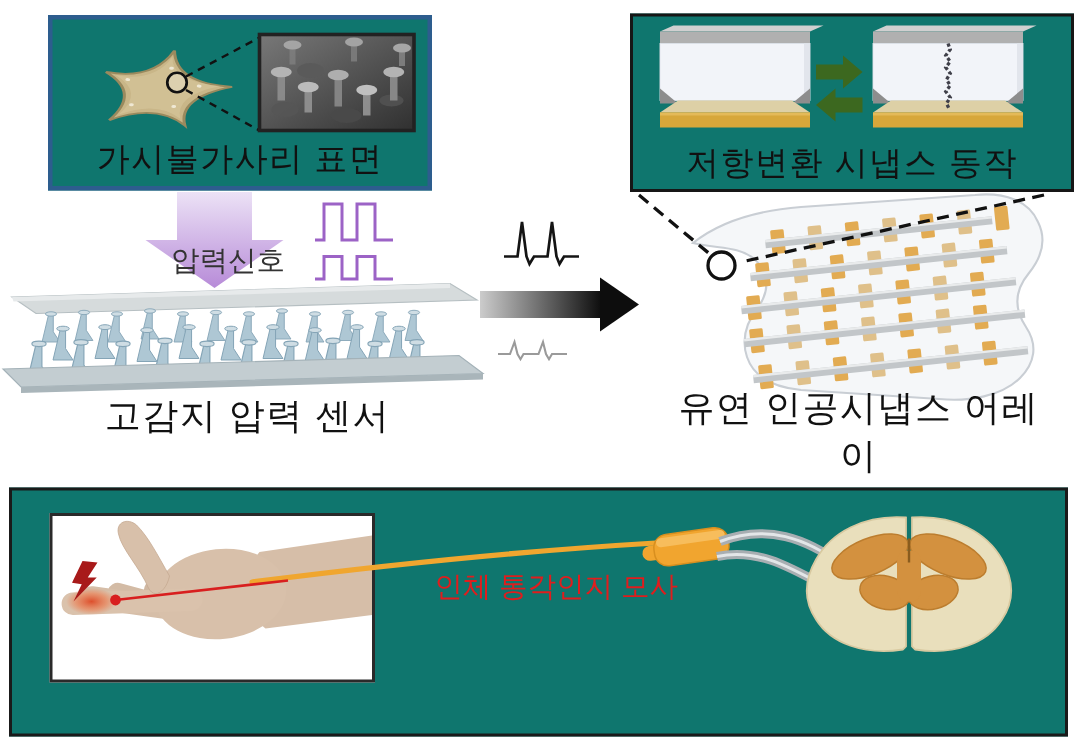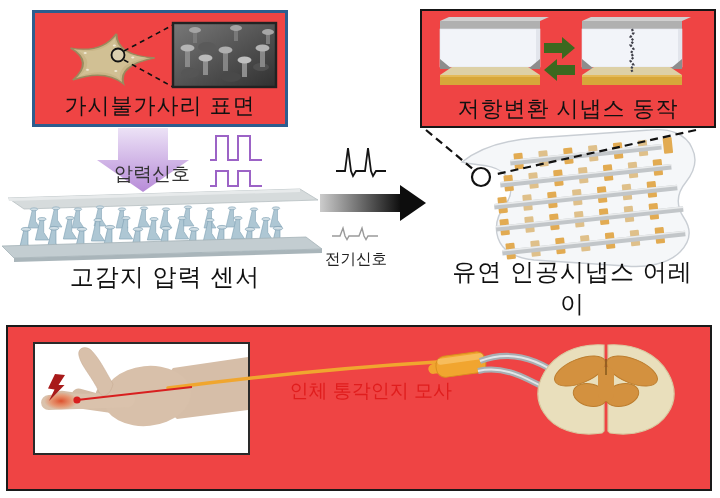--- a/index.html
+++ b/index.html
@@ -1,20 +1,20 @@
 <!DOCTYPE html>
 <html><head>
 <meta charset="utf-8">
 <style>
   html,body{margin:0;padding:0;background:#fff;}
   #page{position:relative;width:720px;height:498px;background:#ffffff;overflow:hidden;
         font-family:"Liberation Sans","DejaVu Sans",sans-serif;}
   .abs{position:absolute;}
   .caption{color:#111;text-align:center;letter-spacing:1px;}
-  .box{box-sizing:border-box;background:#ef4444;}
+  .box{box-sizing:border-box;background:#0f766e;}
   #starfish-box{left:32px;top:10px;width:256px;height:117px;border:3px solid #2d5d8e;}
   #synapse-box{left:420px;top:9px;width:296px;height:119px;border:2.5px solid #161616;}
   #bottom-box{left:6px;top:325px;width:706px;height:166px;border:2.5px solid #1a1a1a;}
   #hand-box{left:33px;top:342px;width:217px;height:113px;border:2px solid #2a2a2a;background:#fff;}
   .lbl-lg{font-size:24px;}
   .lbl-md{font-size:22px;}
   .lbl-sm{font-size:19px;color:#333;}
   #sensor-label{left:35px;top:261px;width:260px;text-align:center;}
   #array-label{left:440px;top:256px;width:265px;}
   #nerve-label{left:460px;top:452px;width:235px;}
@@ -157,21 +157,20 @@
           <stop offset="1" stop-color="#0d0d0d"></stop>
       </linearGradient>
     </defs>
     <polyline points="18,31 27,31 30,8 33,31 35,36 38,31 47,31 50,8 53,31 55,36 58,31 68,31" fill="none" stroke="#141414" stroke-width="1.8"></polyline>
     <g>
       <rect x="2" y="54" width="81" height="18" fill="url(#gradArrow)"></rect>
       <polygon points="82,45 108,63 82,81" fill="#0d0d0d"></polygon>
     </g>
     <polyline points="14,96 22,96 25,88 27,96 29,99.5 31,96 41,96 44,88 46,96 48,99.5 50,96 60,96" fill="none" stroke="#9a9a9a" stroke-width="1.4"></polyline>
   </svg>
-  <div class="abs" id="electric-signal-label">전기신호</div>
 
   <div class="abs box" id="synapse-box">
     <svg width="277" height="90" style="position:absolute;left:0;top:0">
 
       <g transform="translate(18,6)">
         <polygon points="0,4 9,0 109,0 100,4" fill="#d0d0d0"></polygon>
         <rect x="0" y="4" width="100" height="8" fill="#b0b0b0"></rect>
         <rect x="0" y="12" width="100" height="38" fill="#f2f4f9" stroke="#e0e3ea" stroke-width="0.6"></rect>
         <rect x="96" y="12" width="4" height="38" fill="#e2e5ec"></rect>
         <polygon points="0,42 12,52 0,52" fill="#8d8d8d"></polygon>

